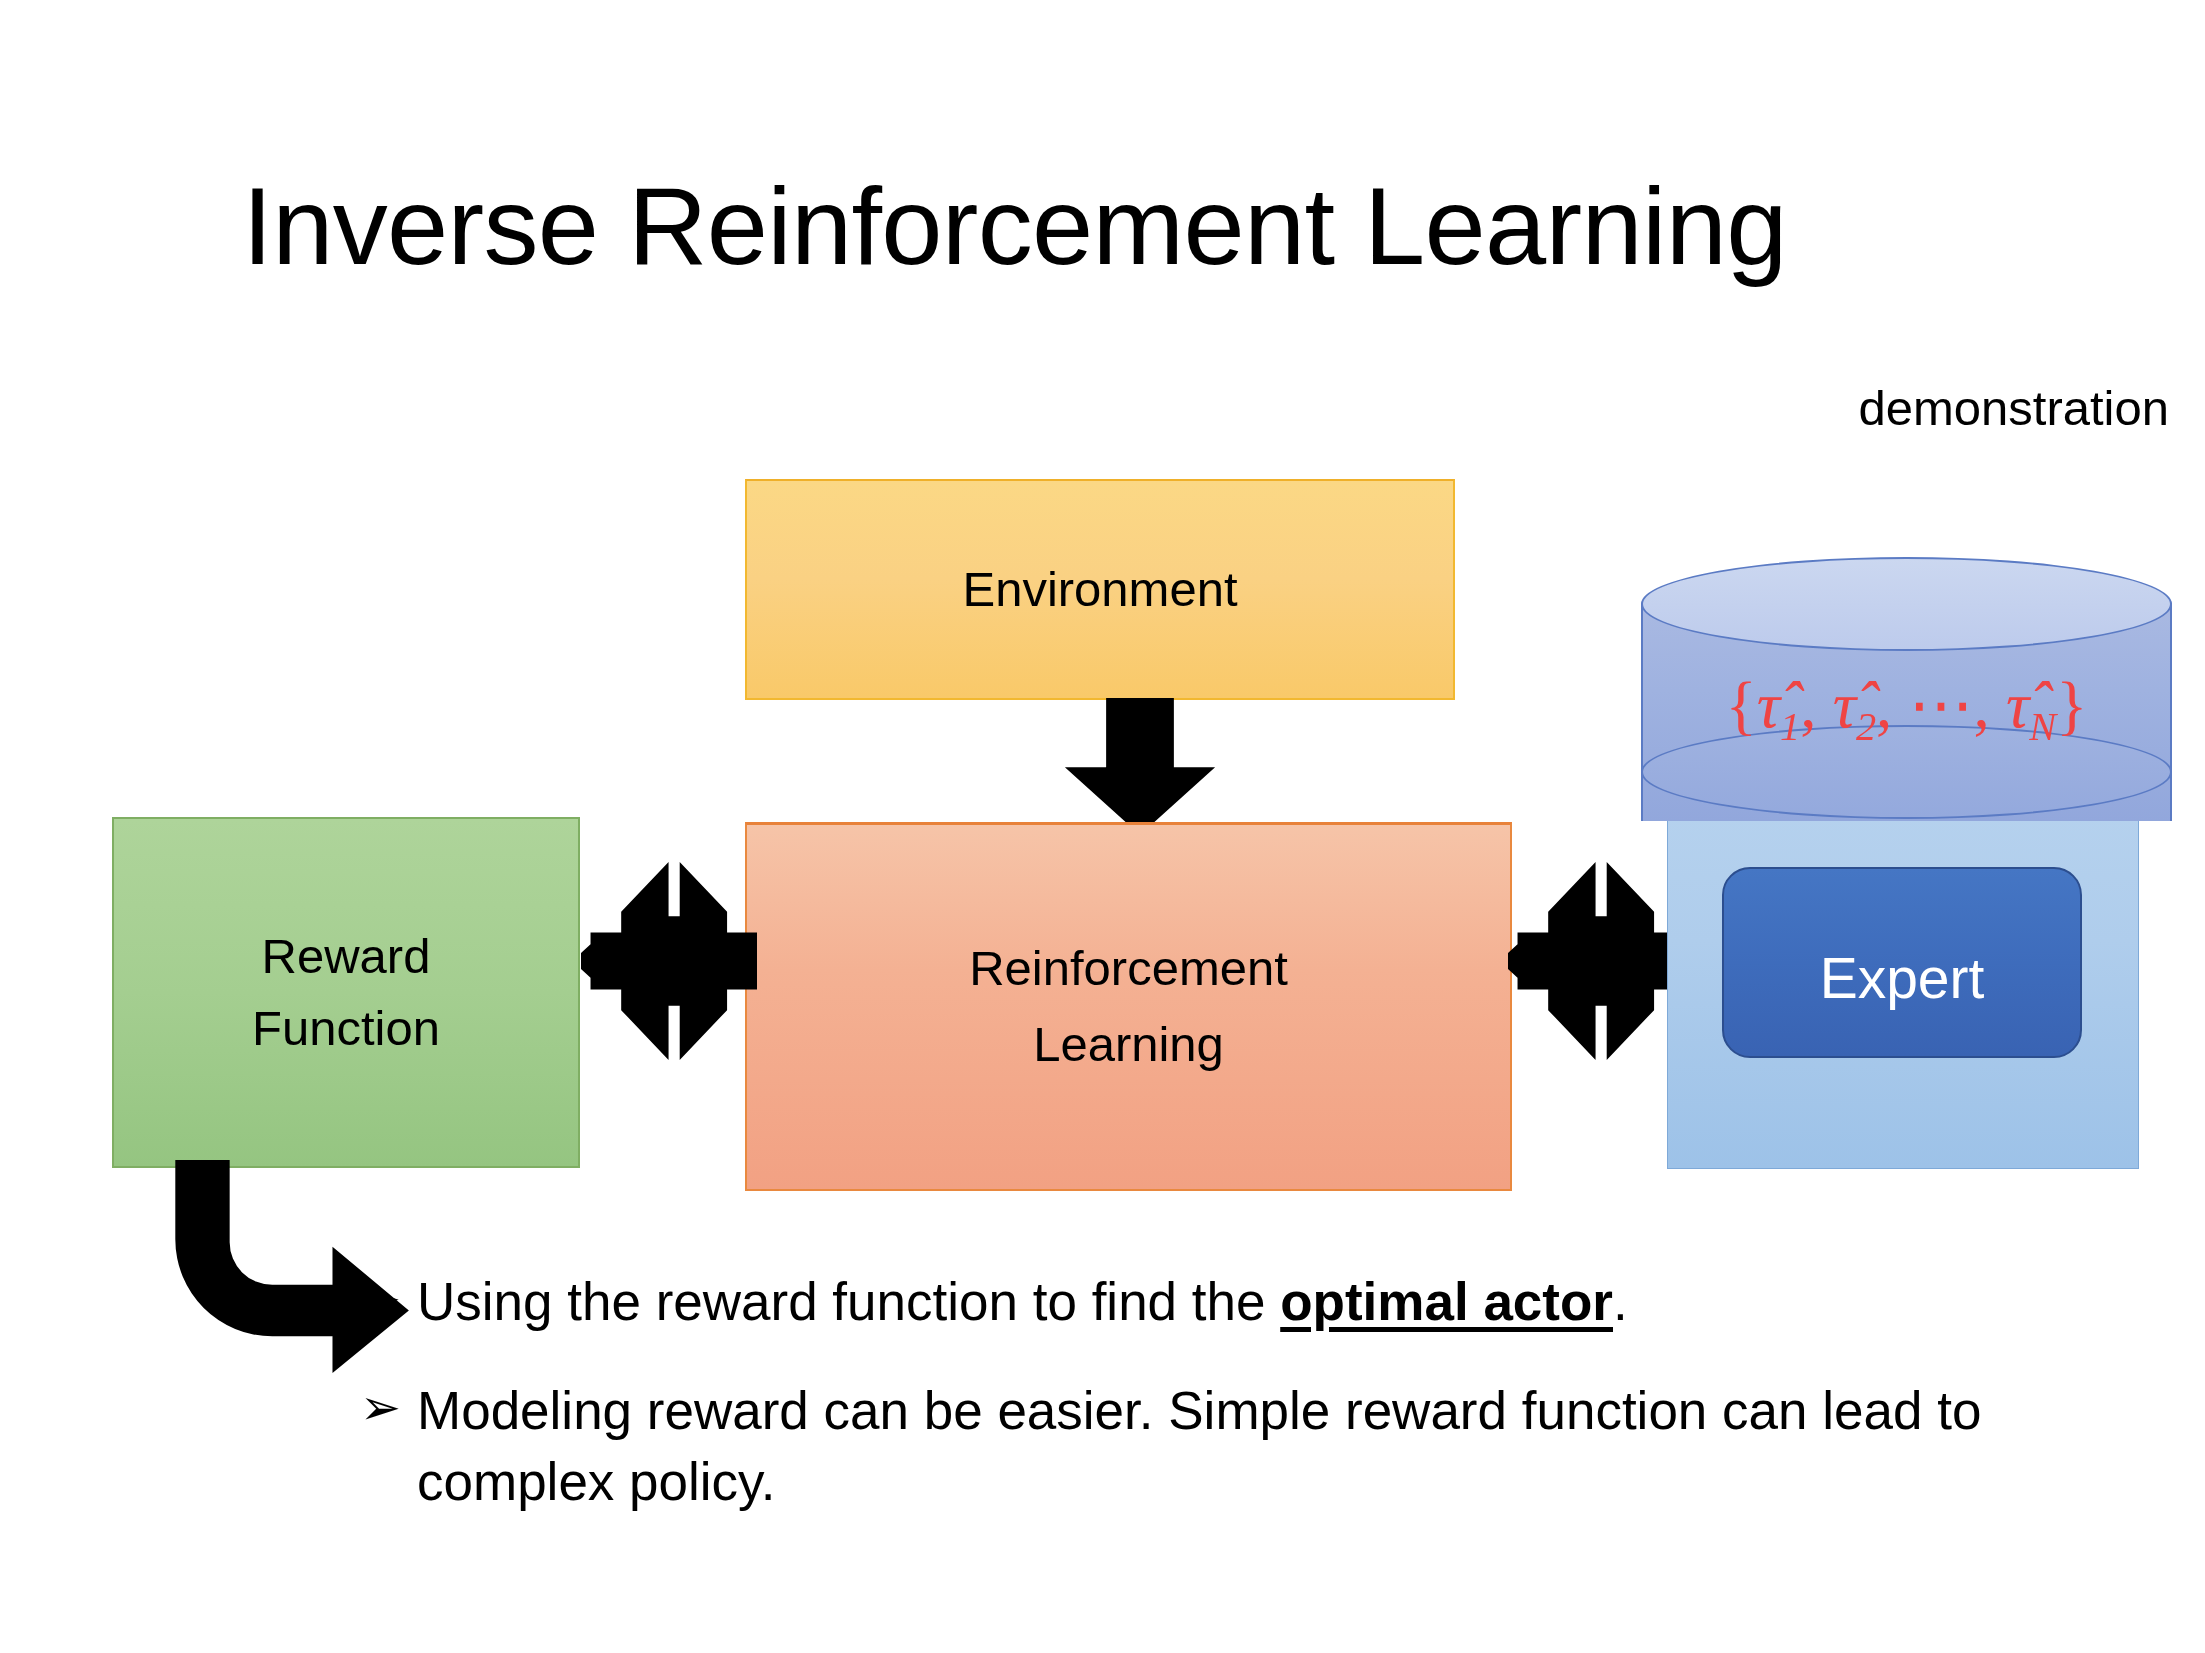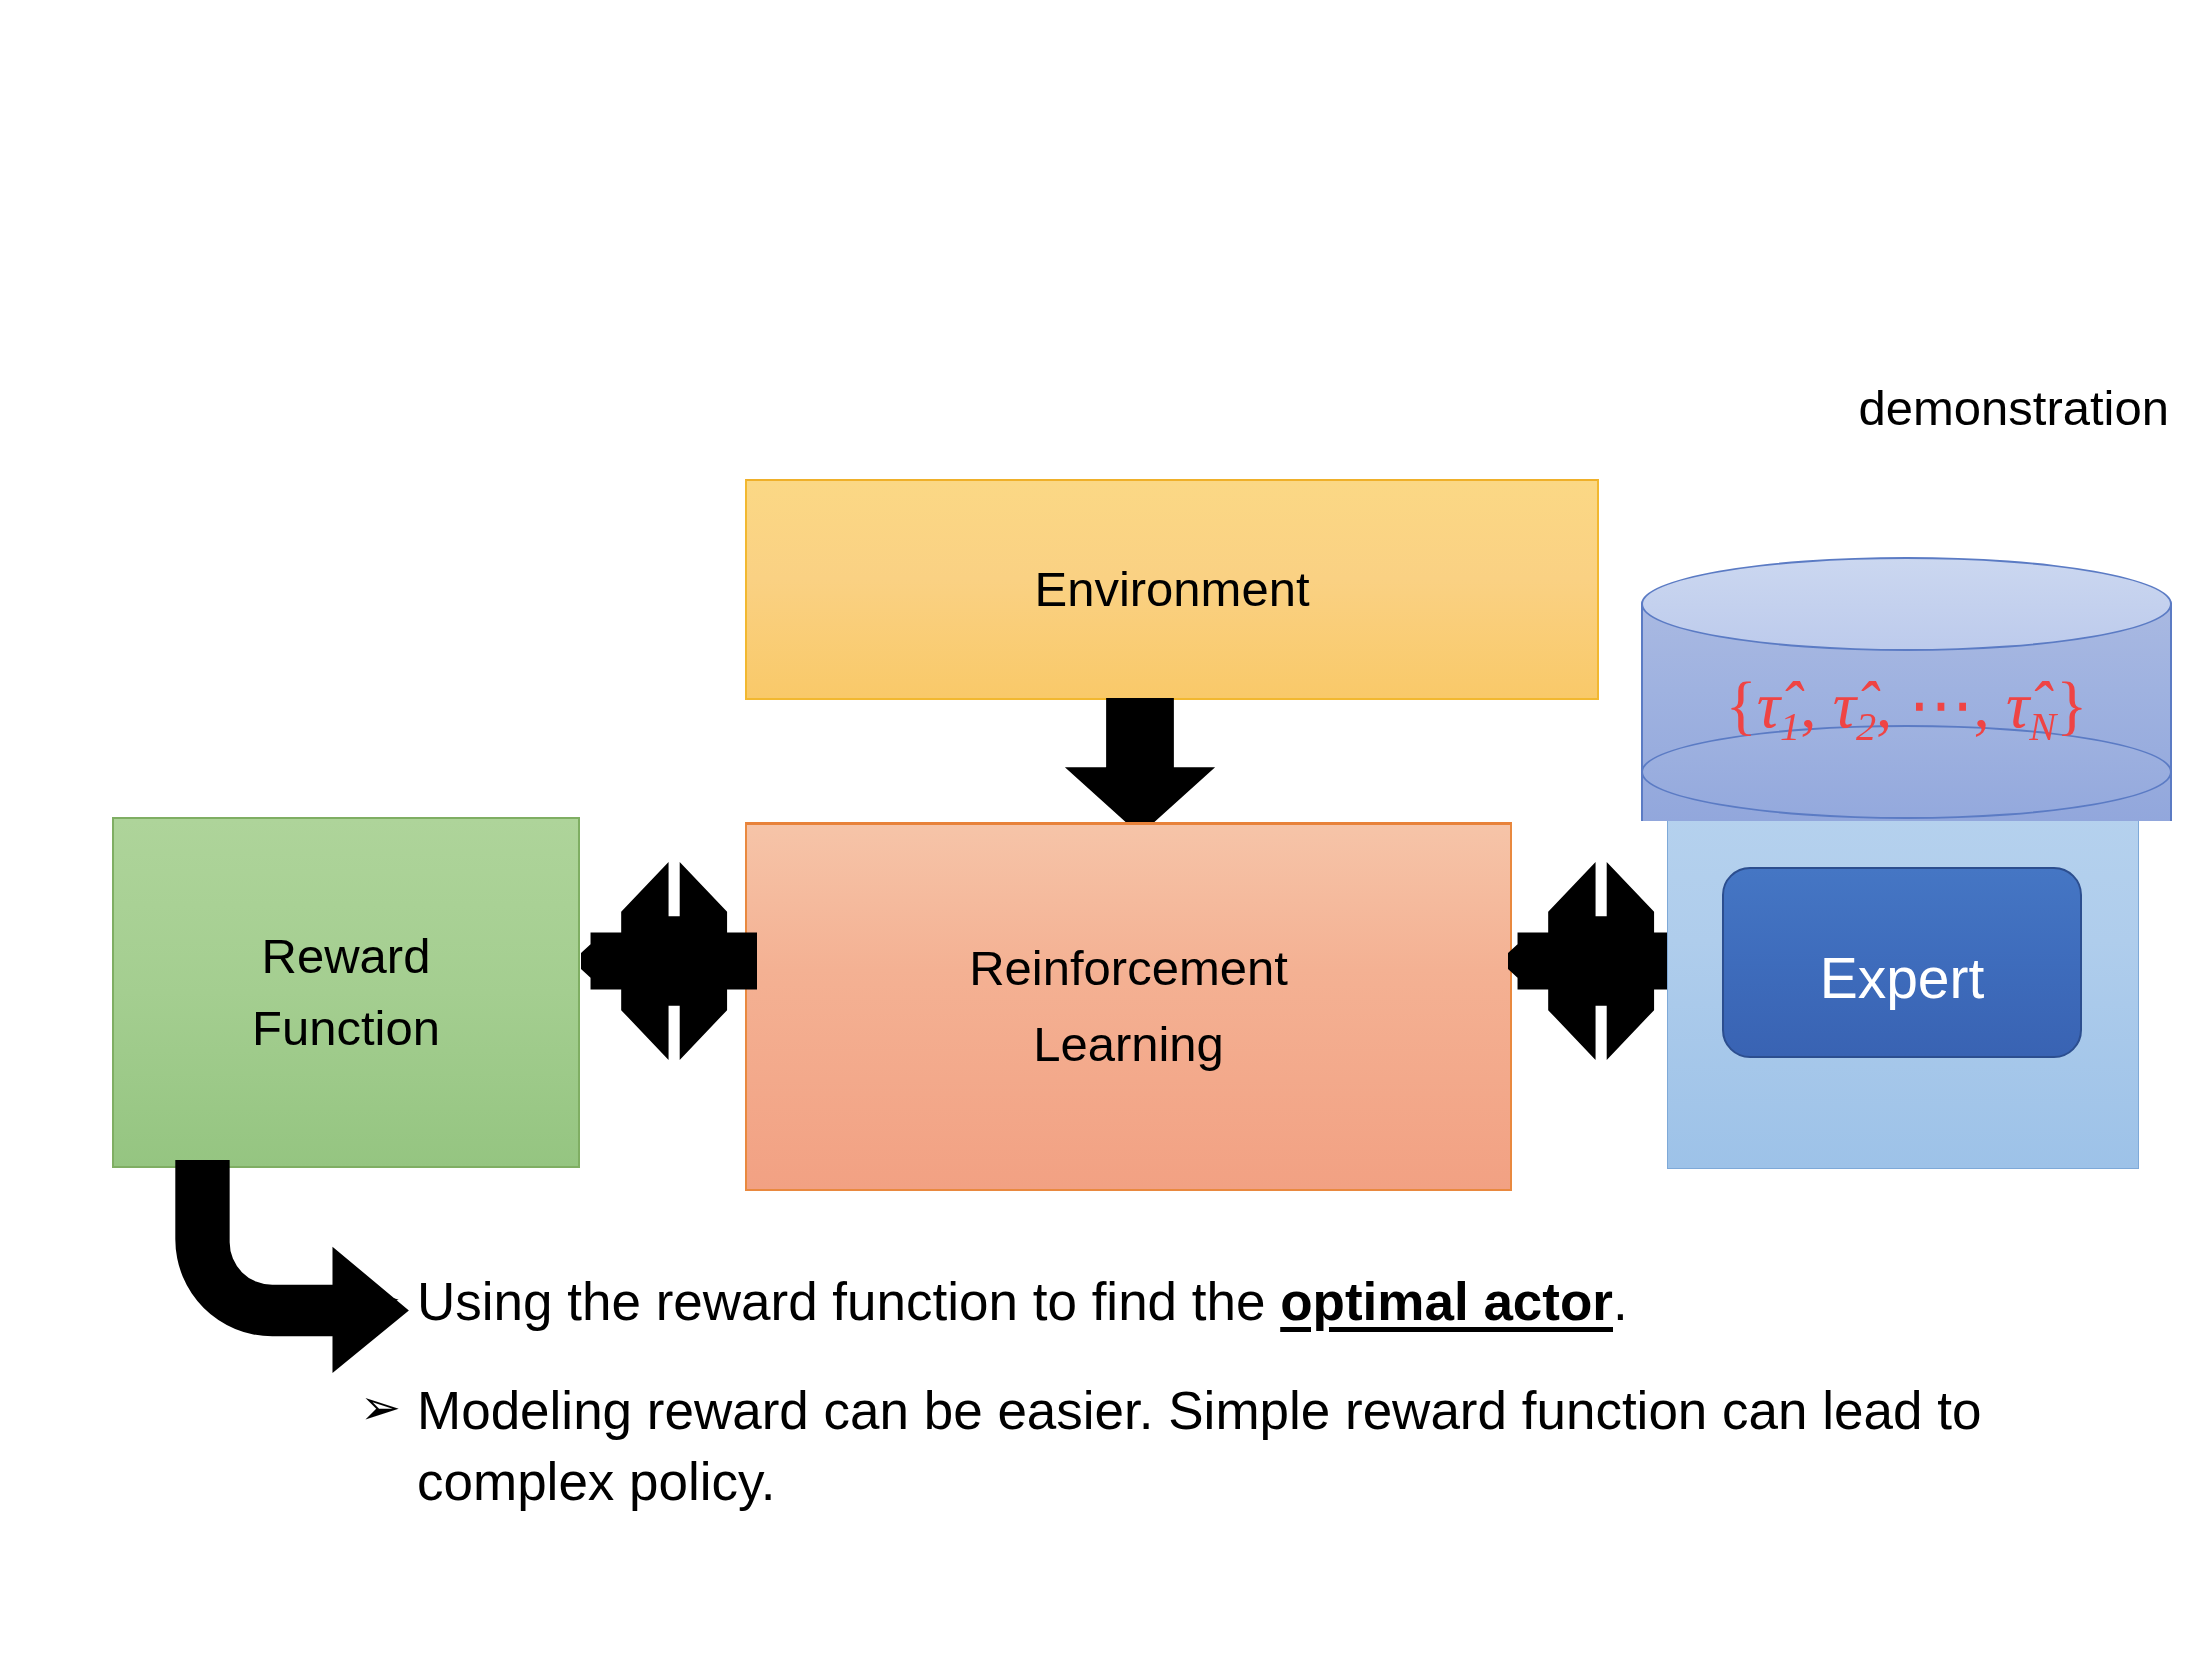--- a/index.html
+++ b/index.html
@@ -45,21 +45,21 @@
   .box-label {
     font-size: 49px;
     line-height: 1.25;
     color: #000000;
   }
 
   
   #environment-box {
     left: 745px;
     top: 479px;
-    width: 854px;
+    width: 710px;
     height: 221px;
     background: linear-gradient(to bottom, #FBD885 0%, #FAD183 45%, #F9C969 100%);
     border: 2.2px solid #F2B830;
     border-top-color: #EFB02A;
   }
 
   
   #rl-box {
     left: 745px;
     top: 822px;
@@ -221,20 +221,21 @@
     font-weight: bold;
     text-decoration: underline;
     text-underline-offset: 0.14em;
   }
 </style>
 </head>
 <body>
 
 <div id="slide">
 
+  <div id="slide-title">Inverse Reinforcement Learning</div>
 
   <div id="environment-box" class="box">
     <span class="box-label">Environment</span>
   </div>
 
   <svg id="arrow-down" class="arrow-svg" viewBox="0 0 220 186">
     <polygon points="64,0 156,0 156,94 212,94 110,186 8,94 64,94" fill="#000000"></polygon>
   </svg>
 
   <div id="rl-box" class="box">

